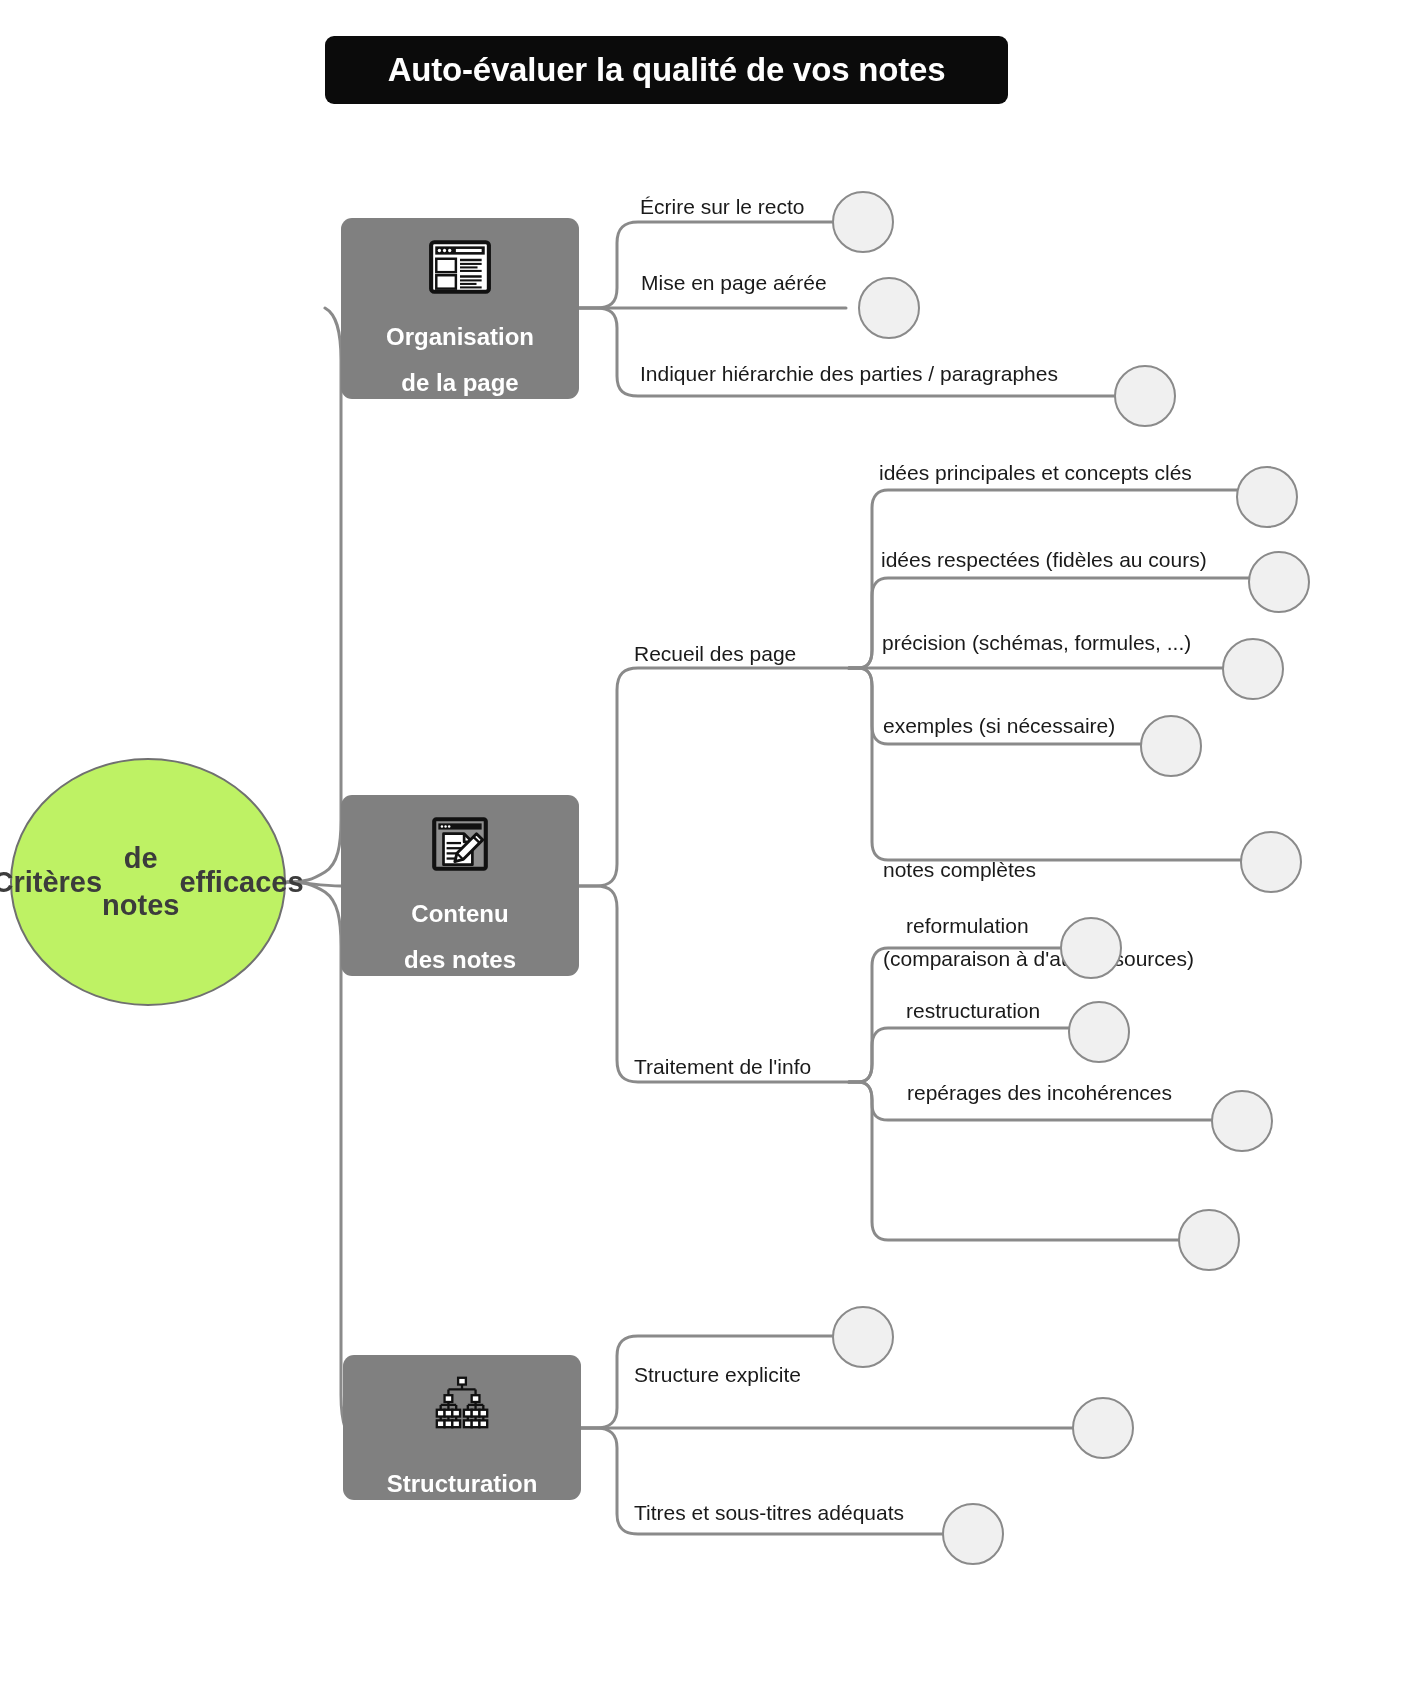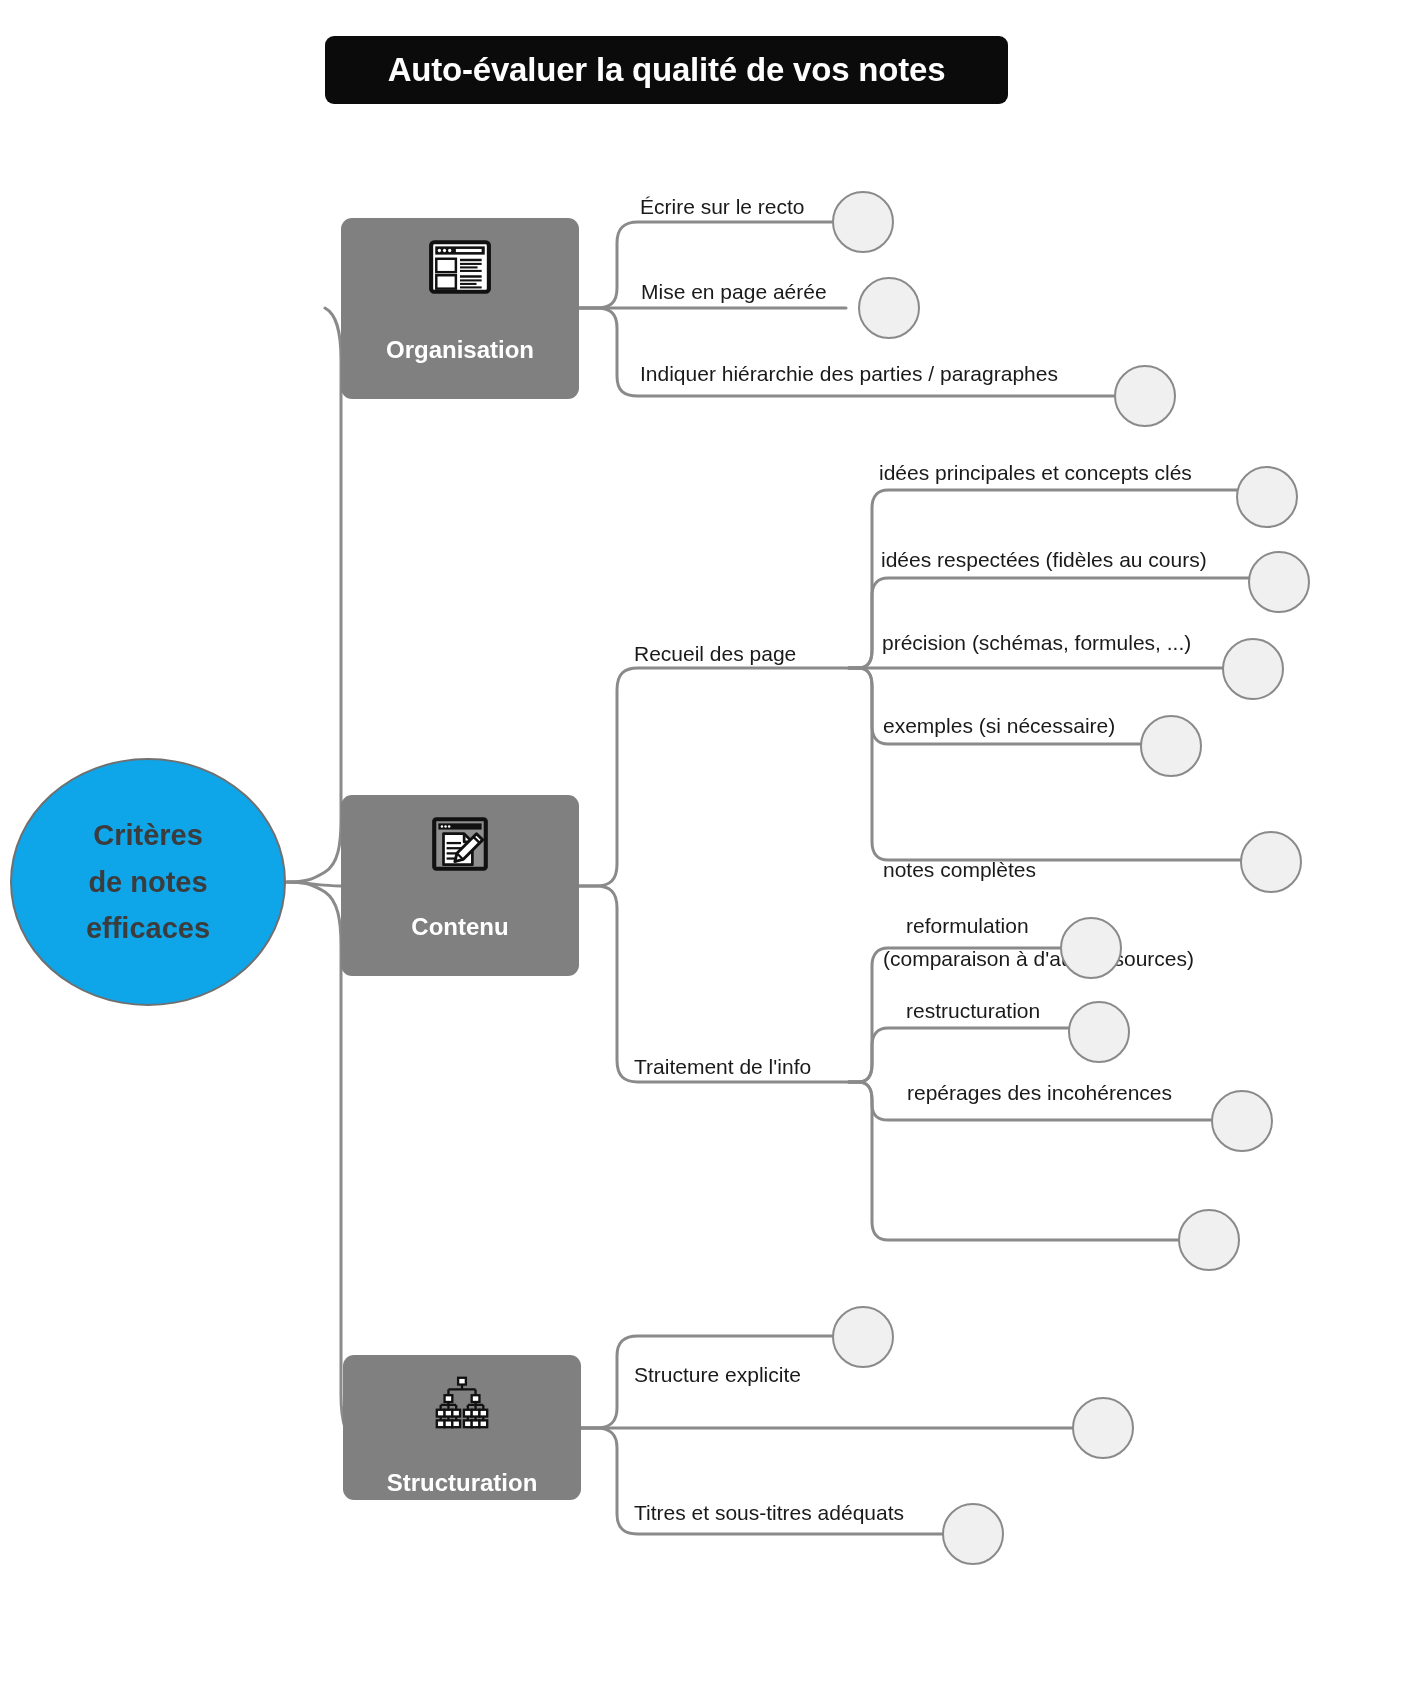--- a/index.html
+++ b/index.html
@@ -48,47 +48,46 @@
   }
 
   
   .root-node {
     position: absolute;
     left: 10px;
     top: 758px;
     width: 276px;
     height: 248px;
     border-radius: 50%;
-    background: #0ea5e9;
+    background: #bef264;
     border: 2px solid #707070;
     box-sizing: border-box;
     display: flex;
-    flex-direction: column;
+    flex-direction: row;
     align-items: center;
     justify-content: center;
     text-align: center;
   }
   .root-node .root-line {
     color: #3c3c3c;
     font-size: 29px;
     font-weight: bold;
     line-height: 1.62;
   }
 
   
   .branch-node {
     position: absolute;
     background: #808080;
     border-radius: 11px;
     display: flex;
     flex-direction: column;
     align-items: center;
-    justify-content: flex-start;
+    justify-content: space-between;
     box-sizing: border-box;
-    gap: 28px;
   }
   .branch-node .node-icon {
     margin-top: 16px;
     margin-bottom: 6px;
     line-height: 0;
   }
   .branch-node .node-label {
     color: #ffffff;
     font-size: 24px;
     font-weight: bold;
@@ -267,21 +266,21 @@
           <rect x="50" y="51" width="8" height="7"></rect>
         </g>
       </svg>
     </span>
     <span class="node-label">Structuration</span>
   </div>
 
   <div class="leaf-label" style="left:640px; top:192px;">Écrire sur le recto</div>
   <div class="leaf-dot" style="left:832px; top:191px; width:62px; height:62px;"></div>
 
-  <div class="leaf-label" style="left:641px; top:277px;">Mise en page aérée</div>
+  <div class="leaf-label" style="left:641px; top:268px;">Mise en page aérée</div>
   <div class="leaf-dot" style="left:858px; top:277px; width:62px; height:62px;"></div>
 
   <div class="leaf-label" style="left:640px; top:359px;">Indiquer hiérarchie des parties / paragraphes</div>
   <div class="leaf-dot" style="left:1114px; top:365px; width:62px; height:62px;"></div>
 
   <div class="mid-label" id="mid-recueil">Recueil des page</div>
   <div class="mid-label" id="mid-traitement">Traitement de l'info</div>
 
   <div class="leaf-label" style="left:879px; top:458px;">idées principales et concepts clés</div>
   <div class="leaf-dot" style="left:1236px; top:466px; width:62px; height:62px;"></div>

